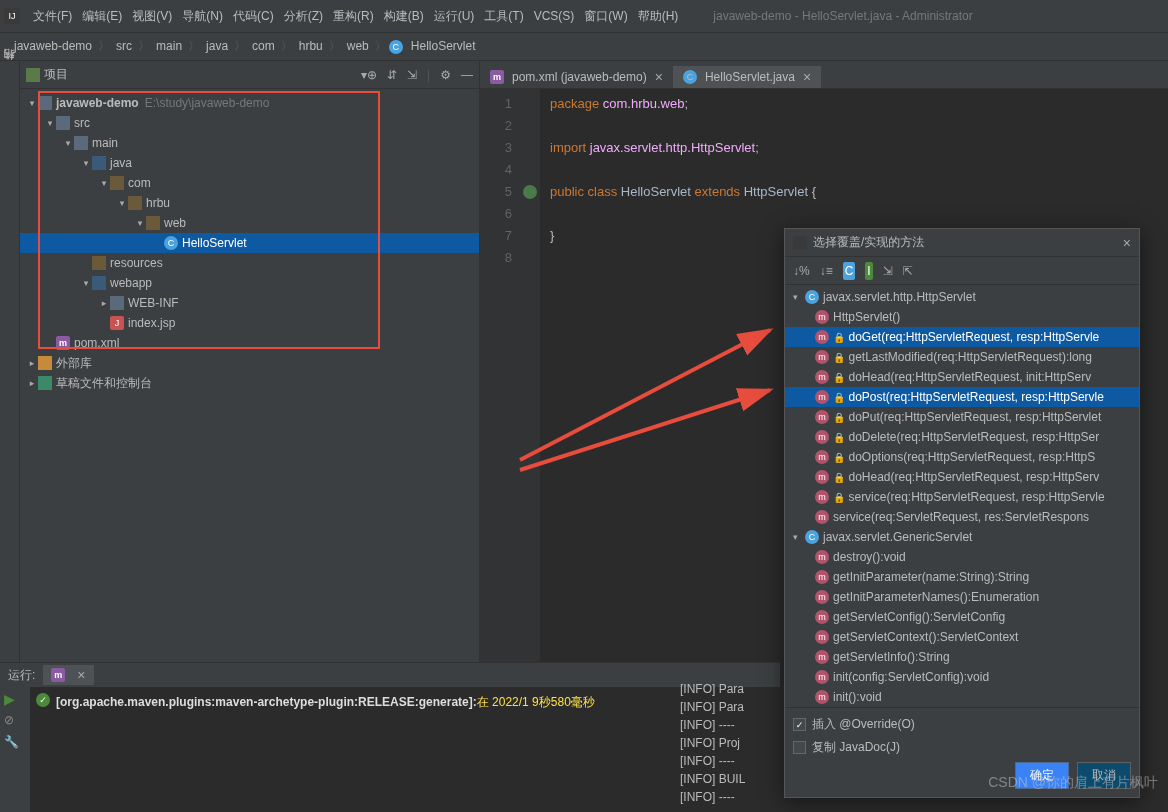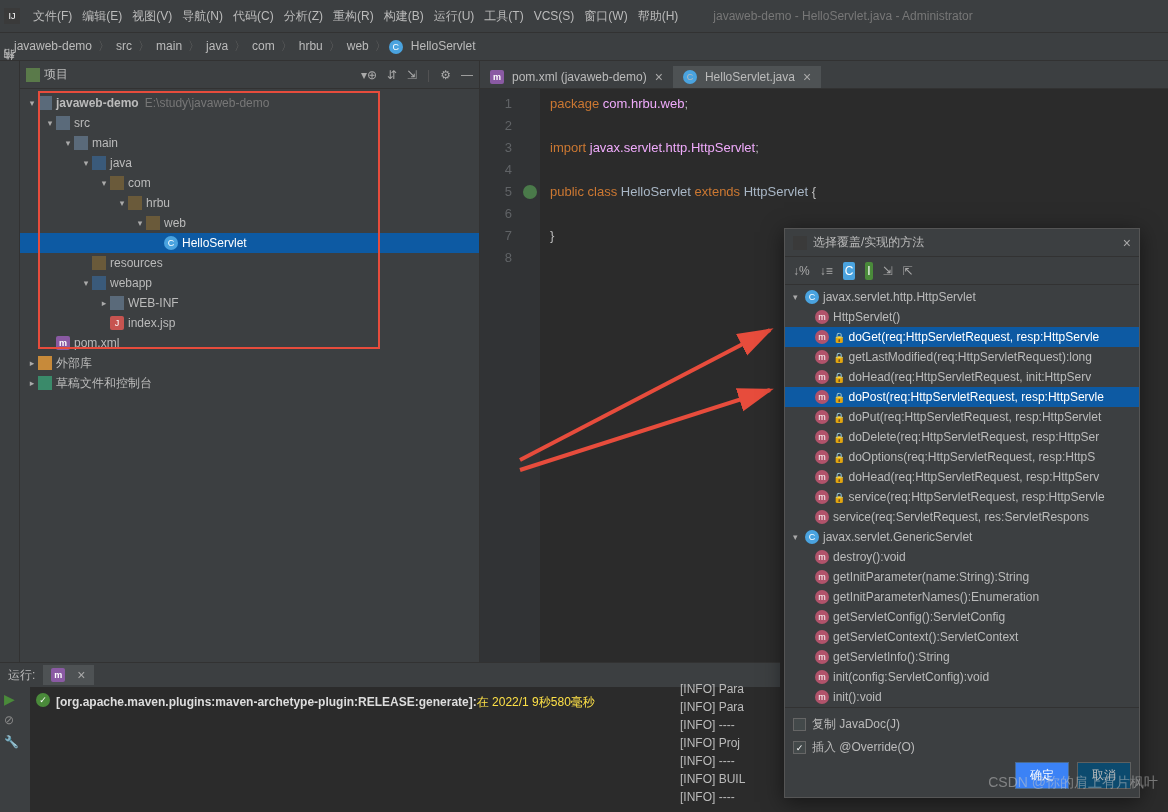--- a/index.html
+++ b/index.html
@@ -385,26 +385,26 @@
         <span class="dlg-icon m">m</span>
         <span class="dlg-label">init(config:ServletConfig):void</span>
       </div>
       <div class="dlg-row" style="padding-left: 30px;">
         <span class="dlg-icon m">m</span>
         <span class="dlg-label">init():void</span>
       </div>
     </div>
   <div class="dlg-bottom">
     <div class="chk-row">
+        <div class="chk checked"></div>
+        <span>插入 @Override(O)</span>
+      </div>
+    <div class="chk-row">
         <div class="chk"></div>
         <span>复制 JavaDoc(J)</span>
-      </div>
-    <div class="chk-row">
-        <div class="chk checked"></div>
-        <span>插入 @Override(O)</span>
       </div>
     <div class="dlg-btns">
       <div class="btn primary">确定</div>
       <div class="btn">取消</div>
     </div>
   </div>
 </div>
 
 <div class="watermark">CSDN @你的肩上有片枫叶</div>
 

